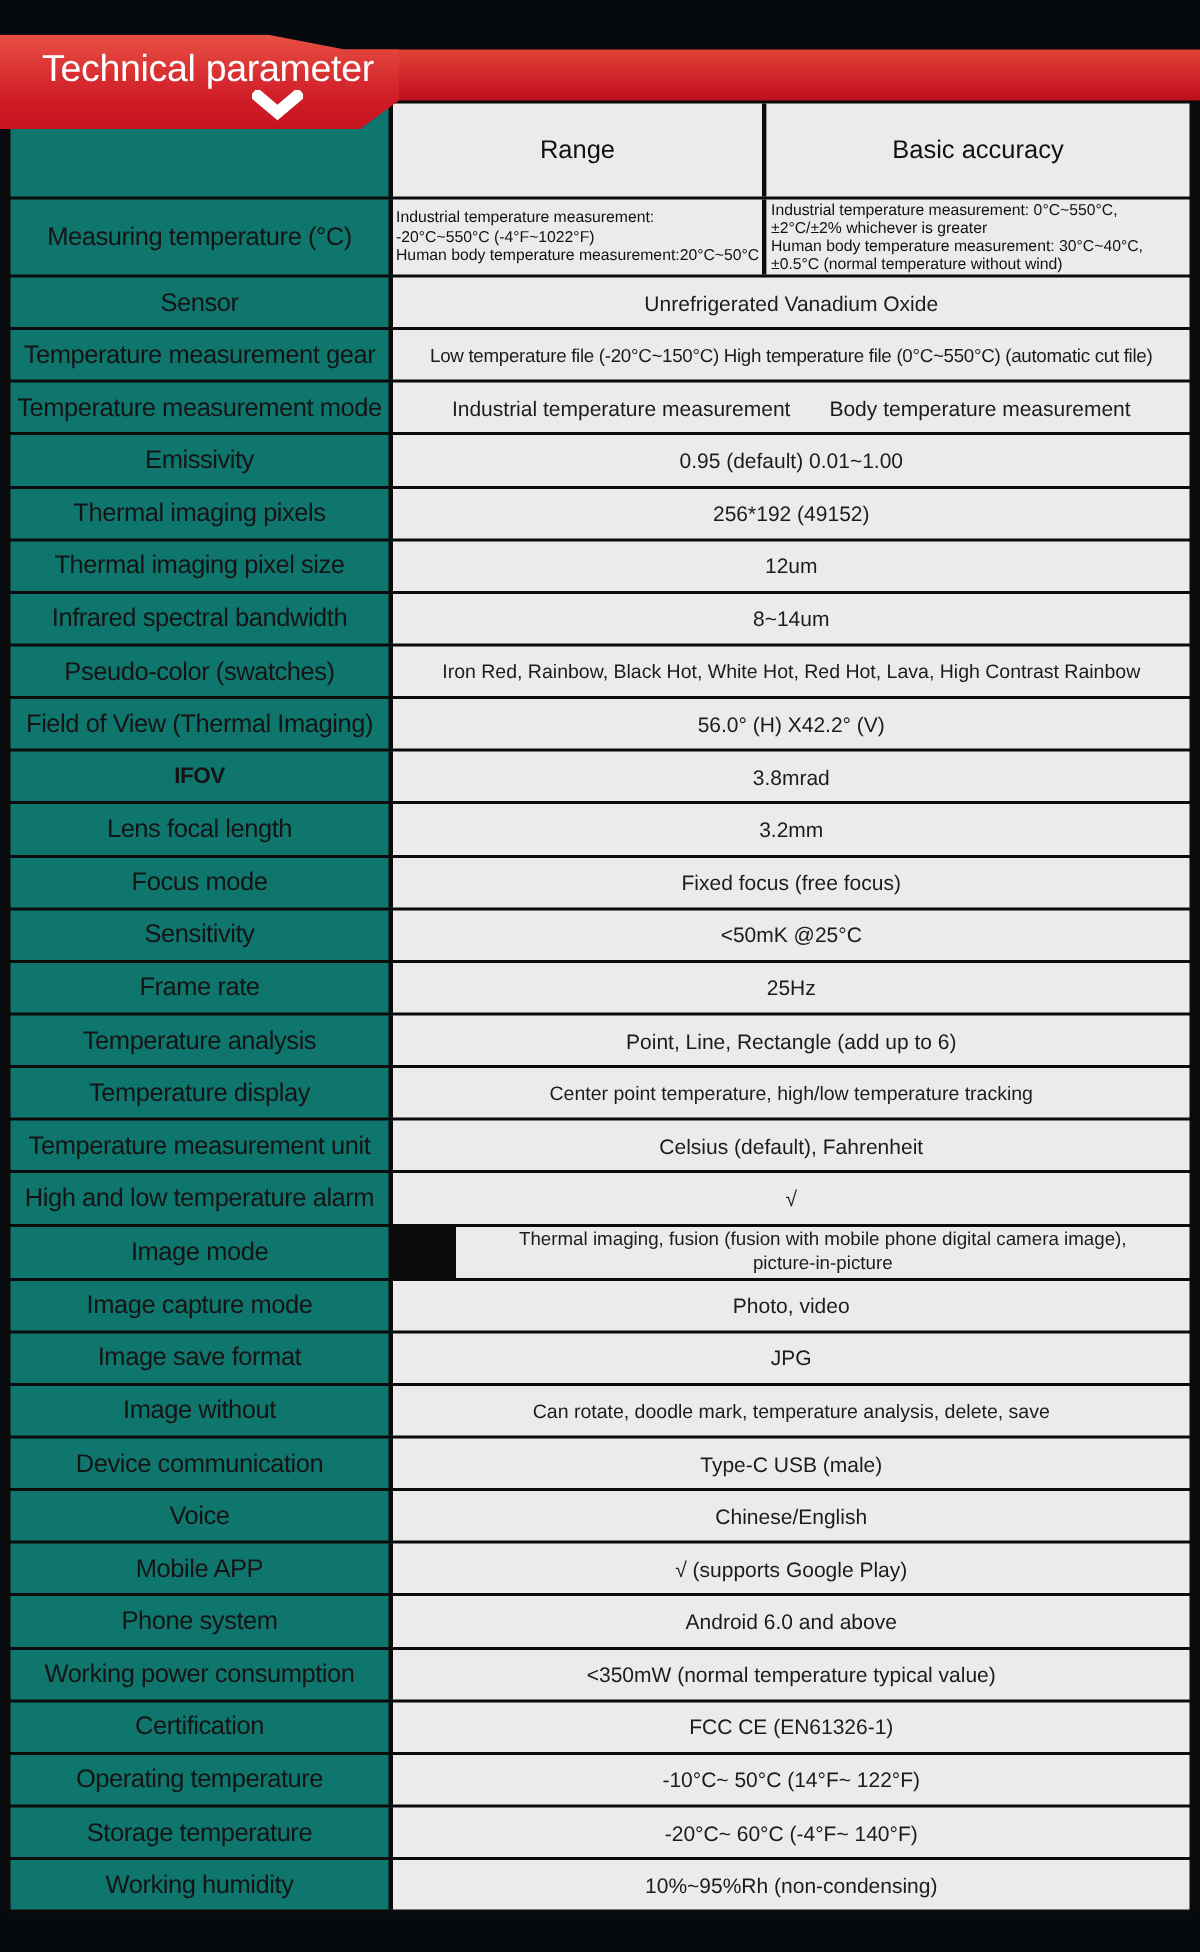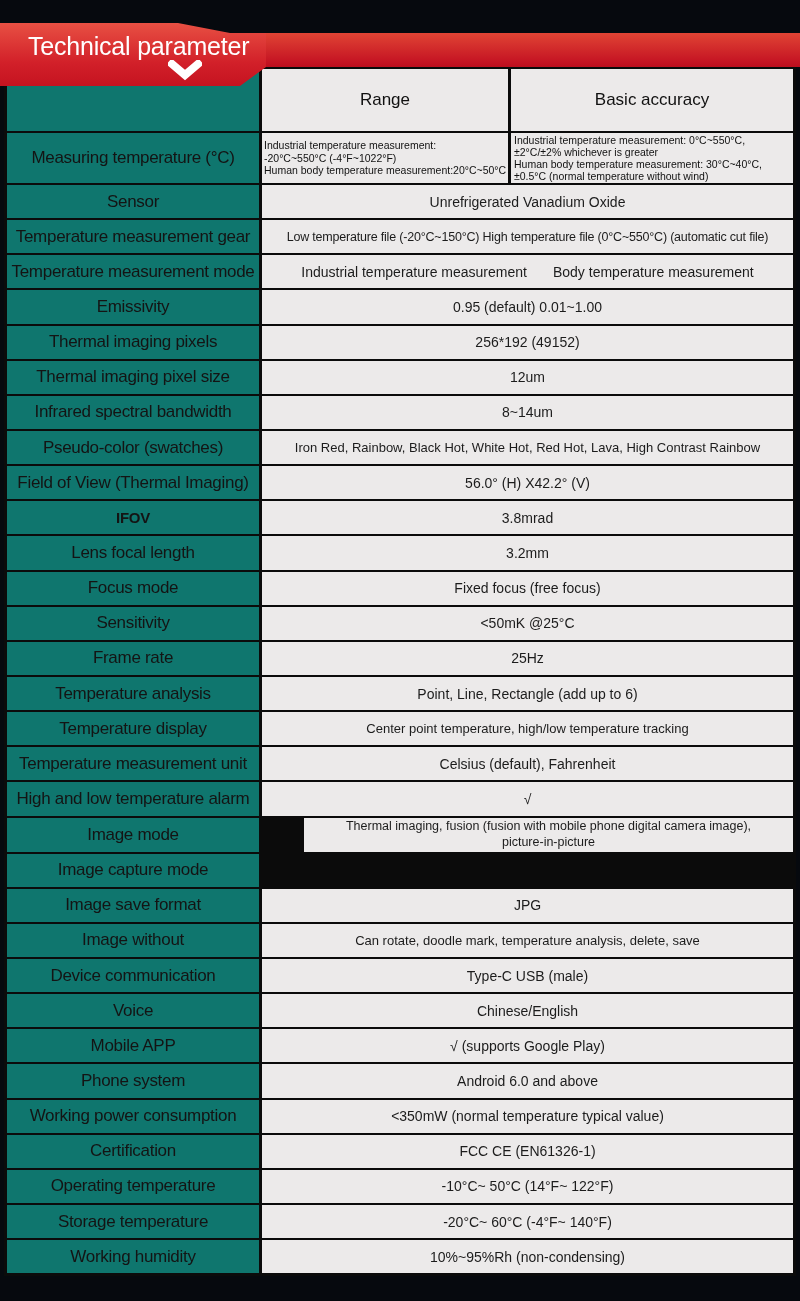--- a/index.html
+++ b/index.html
@@ -189,20 +189,21 @@
   <div class="row h-image">
     <div class="label-cell">Image mode</div>
     <div class="value-cell stacked">
       <div>Thermal imaging, fusion (fusion with mobile phone digital camera image),</div>
       <div>picture-in-picture</div>
     </div>
   </div>
 
   <div class="row">
     <div class="label-cell">Image capture mode</div>
+    <div class="value-cell">Photo, video</div>
   </div>
 
   <div class="row">
     <div class="label-cell">Image save format</div>
     <div class="value-cell">JPG</div>
   </div>
 
   <div class="row">
     <div class="label-cell">Image without</div>
     <div class="value-cell fs13">Can rotate, doodle mark, temperature analysis, delete, save</div>

